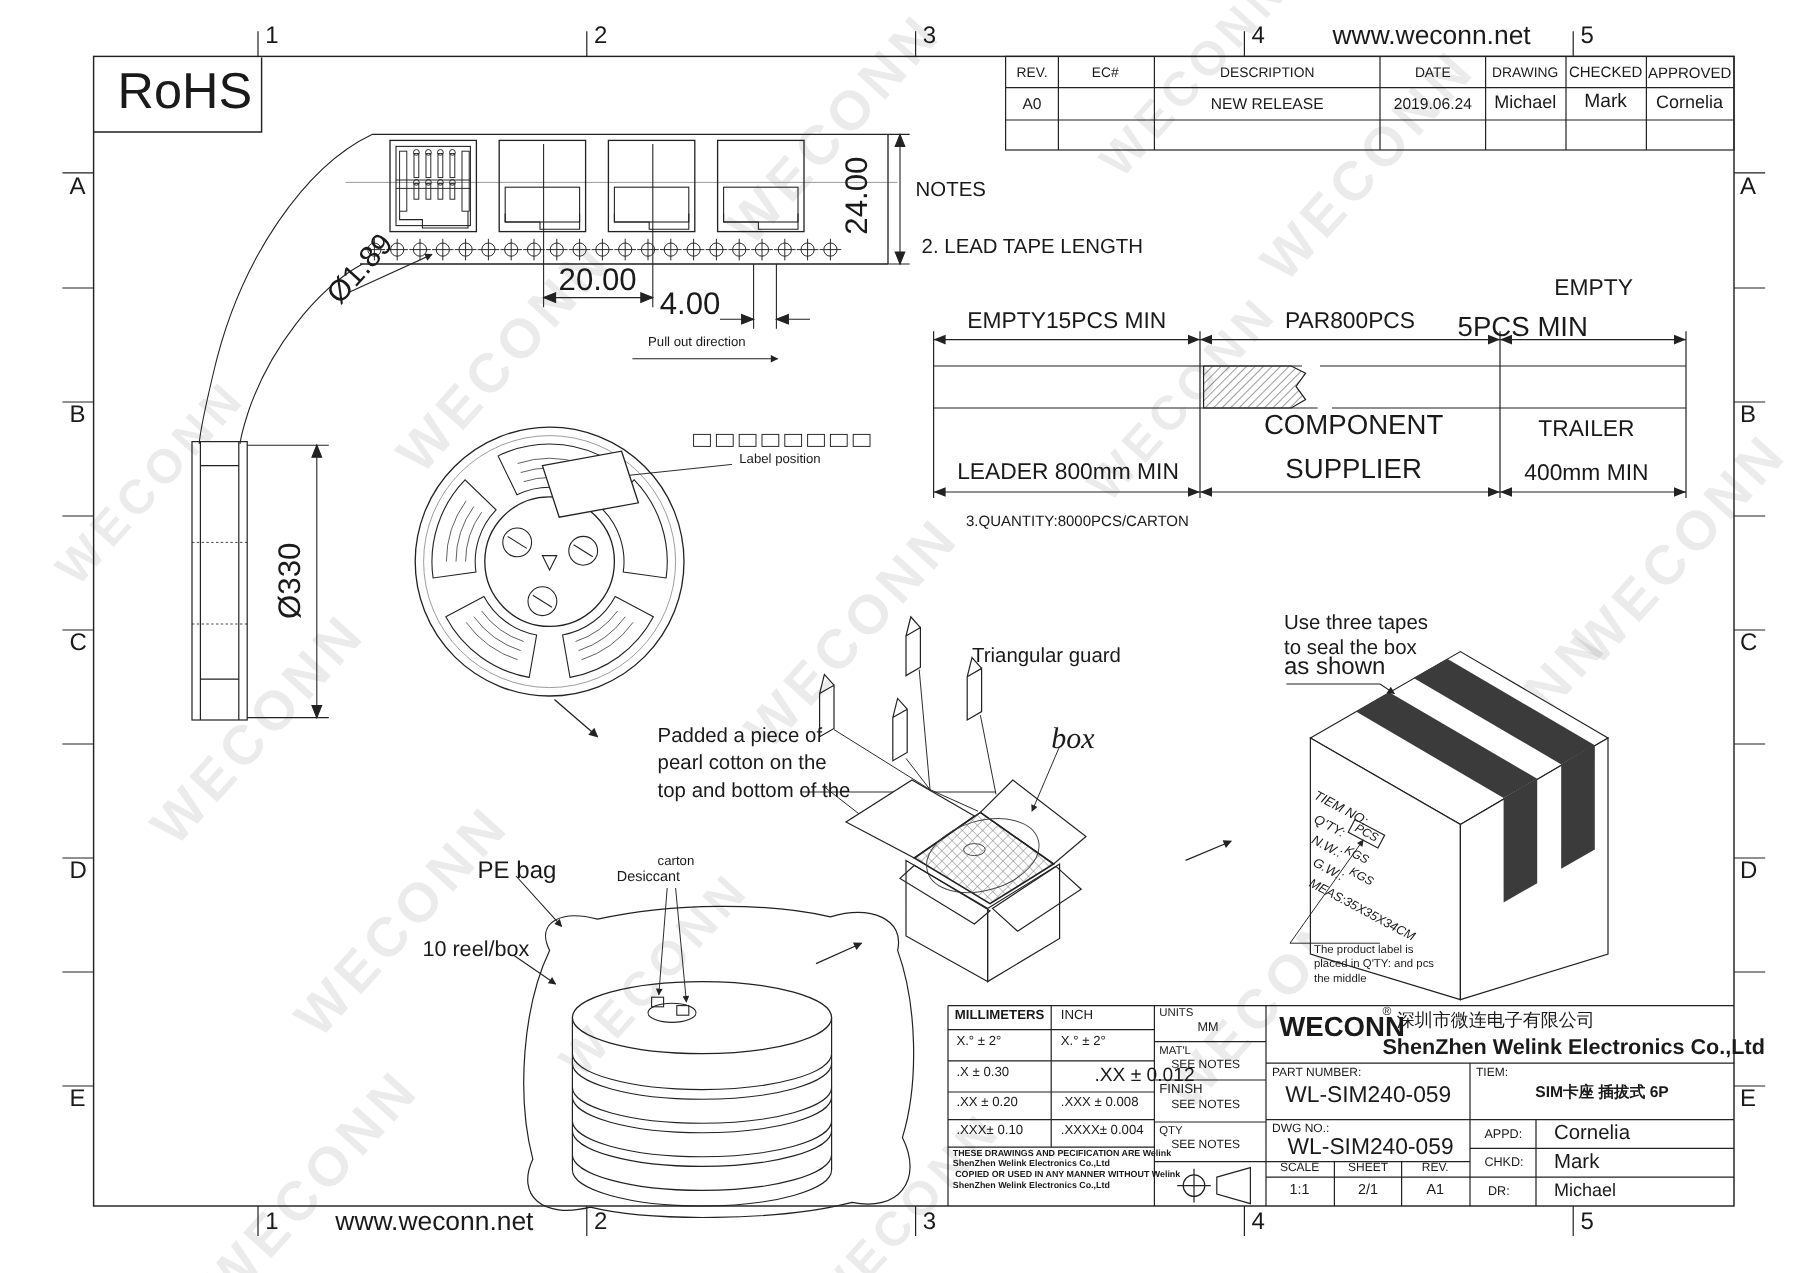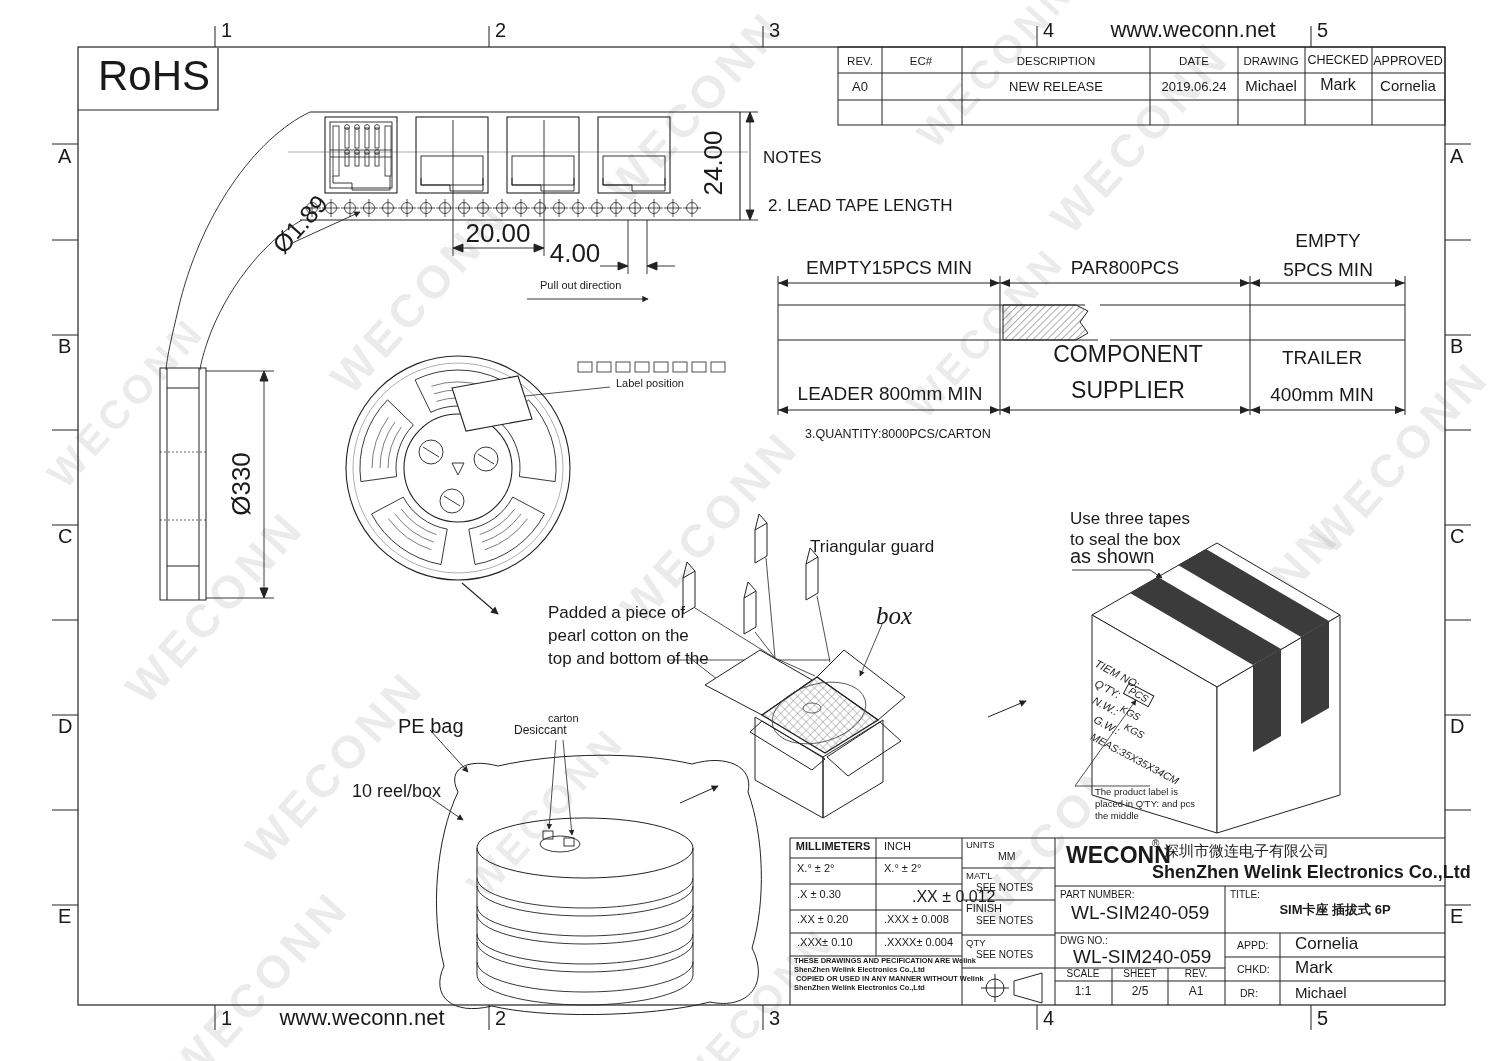--- a/index.html
+++ b/index.html
@@ -337,21 +337,21 @@
   <div class="t c" style="left:498px;top:220px;font-size:26px">20.00</div>
   <div class="t c" style="left:575px;top:240px;font-size:26px">4.00</div>
   <div class="t rot48" style="left:300px;top:224px;font-size:25px">Ø1.89</div>
   <div class="t" style="left:540px;top:280px;font-size:11px">Pull out direction</div>
   <div class="t rot90" style="left:242px;top:484px;font-size:26px">Ø330</div>
   <div class="t" style="left:616px;top:378px;font-size:11px">Label position</div>
 
   <div class="t c" style="left:889px;top:258px;font-size:19px">EMPTY15PCS MIN</div>
   <div class="t c" style="left:1125px;top:258px;font-size:19px">PAR800PCS</div>
   <div class="t c" style="left:1328px;top:231px;font-size:19px">EMPTY</div>
-  <div class="t c" style="left:1328px;top:260px;font-size:19px">5PCS MIN</div>
+  <div class="t c" style="left:1269px;top:260px;font-size:23px">5PCS MIN</div>
   <div class="t c" style="left:1128px;top:342px;font-size:23px">COMPONENT</div>
   <div class="t c" style="left:1128px;top:378px;font-size:23px">SUPPLIER</div>
   <div class="t c" style="left:890px;top:384px;font-size:19px">LEADER 800mm MIN</div>
   <div class="t c" style="left:1322px;top:348px;font-size:19px">TRAILER</div>
   <div class="t c" style="left:1322px;top:385px;font-size:19px">400mm MIN</div>
 
   <div class="t" style="left:810px;top:538px;font-size:17px">Triangular guard</div>
   <div class="t serifit" style="left:876px;top:603px;font-size:25px">box</div>
   <div class="t" style="left:548px;top:604px;font-size:17px">Padded a piece of</div>
   <div class="t" style="left:548px;top:627px;font-size:17px">pearl cotton on the</div>
@@ -397,29 +397,29 @@
   <div class="t" style="left:966px;top:903px;font-size:11px">FINISH</div>
   <div class="t" style="left:976px;top:916px;font-size:10px">SEE NOTES</div>
   <div class="t" style="left:966px;top:938px;font-size:9.5px">QTY</div>
   <div class="t" style="left:976px;top:950px;font-size:10px">SEE NOTES</div>
   <div class="t" style="left:1066px;top:843px;font-size:23px;font-weight:bold">WECONN</div>
   <div class="t" style="left:1152px;top:839px;font-size:10px">®</div>
   <div class="t" style="left:1164px;top:843px;font-size:15px">深圳市微连电子有限公司</div>
   <div class="t" style="left:1152px;top:863px;font-size:18px;font-weight:bold">ShenZhen Welink Electronics Co.,Ltd</div>
   <div class="t" style="left:1060px;top:890px;font-size:10px">PART NUMBER:</div>
   <div class="t" style="left:1071px;top:903px;font-size:19px">WL-SIM240-059</div>
-  <div class="t" style="left:1230px;top:890px;font-size:10px">TITLE:</div>
+  <div class="t" style="left:1230px;top:890px;font-size:10px">TIEM:</div>
   <div class="t c" style="left:1335px;top:903px;font-size:13px;font-weight:bold">SIM卡座  插拔式  6P</div>
   <div class="t" style="left:1060px;top:936px;font-size:10px">DWG NO.:</div>
   <div class="t" style="left:1073px;top:947px;font-size:19px">WL-SIM240-059</div>
   <div class="t c" style="left:1083px;top:969px;font-size:10px">SCALE</div>
   <div class="t c" style="left:1140px;top:969px;font-size:10px">SHEET</div>
   <div class="t c" style="left:1196px;top:969px;font-size:10px">REV.</div>
   <div class="t c" style="left:1083px;top:985px;font-size:12px">1:1</div>
-  <div class="t c" style="left:1140px;top:985px;font-size:12px">2/5</div>
+  <div class="t c" style="left:1140px;top:985px;font-size:12px">2/1</div>
   <div class="t c" style="left:1196px;top:985px;font-size:12px">A1</div>
   <div class="t" style="left:1237px;top:940px;font-size:10.5px">APPD:</div>
   <div class="t" style="left:1295px;top:935px;font-size:17px">Cornelia</div>
   <div class="t" style="left:1237px;top:964px;font-size:10.5px">CHKD:</div>
   <div class="t" style="left:1295px;top:959px;font-size:17px">Mark</div>
   <div class="t" style="left:1240px;top:988px;font-size:10.5px">DR:</div>
   <div class="t" style="left:1295px;top:985px;font-size:15px">Michael</div>
 
 </div>
 

